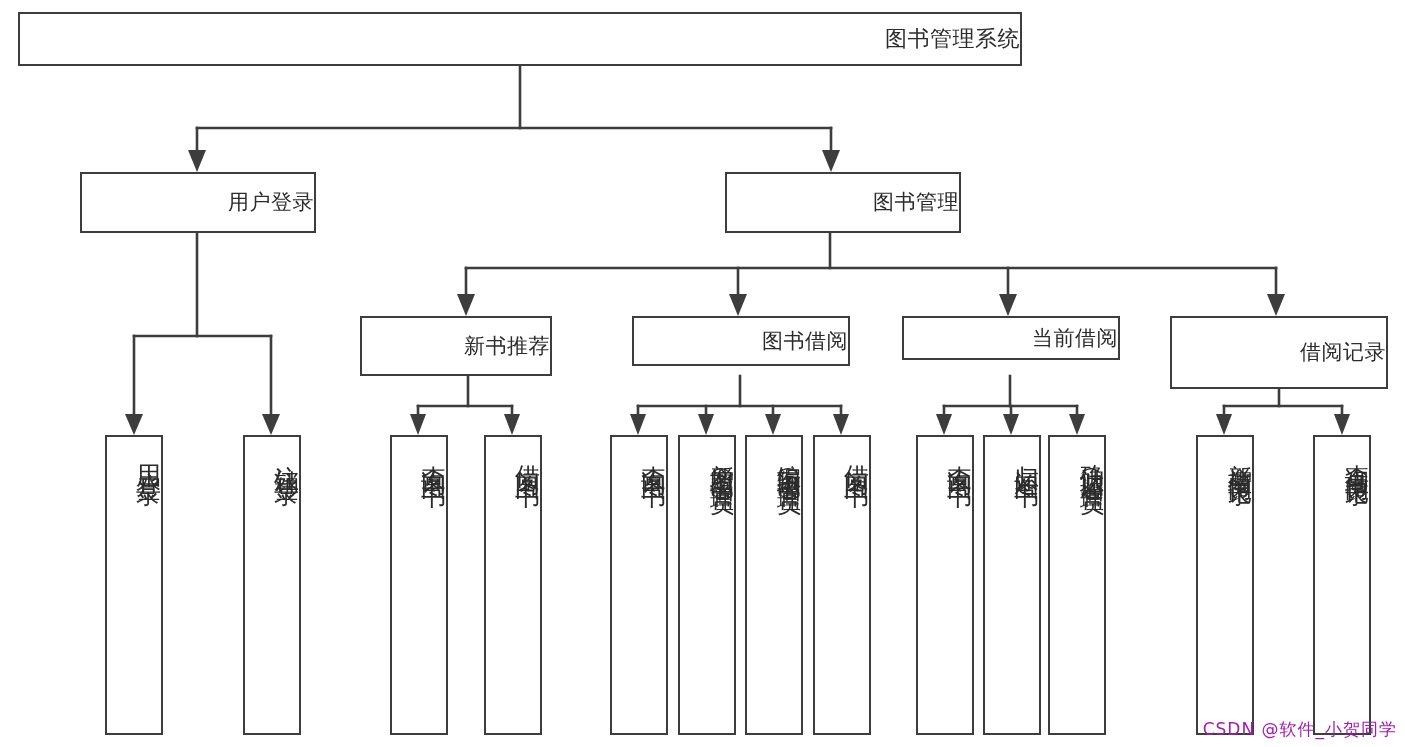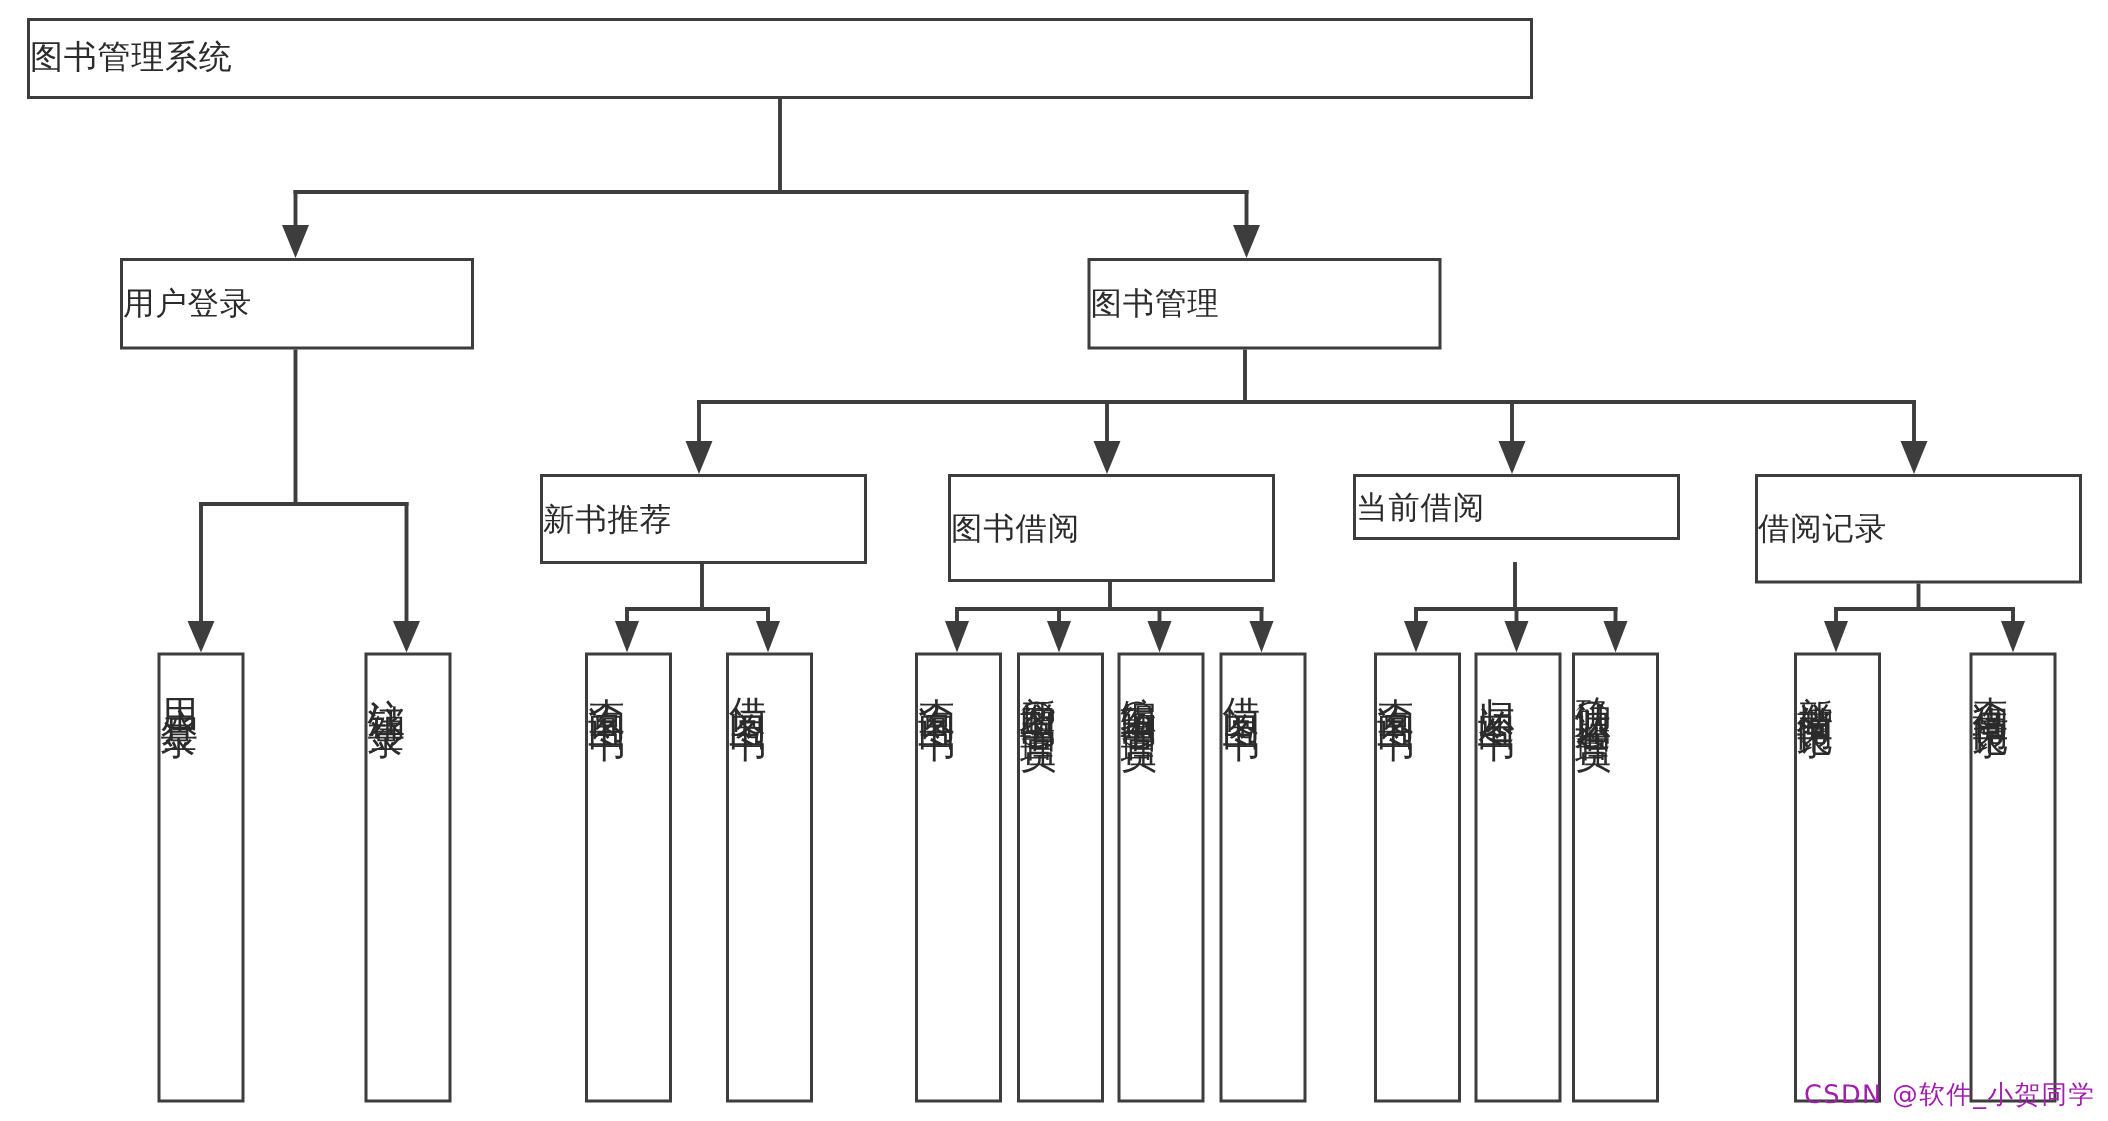--- a/index.html
+++ b/index.html
@@ -12,21 +12,21 @@
     position:relative;width:1405px;height:747px;background:#ffffff;
   }
   #edges{position:absolute;left:0;top:0;width:1405px;height:747px;pointer-events:none;}
   .node{
     position:absolute;
     background:#ffffff;
     border:2.5px solid #3d3d3d;
     box-sizing:border-box;
     display:flex;
     align-items:center;
-    justify-content:flex-start;
+    justify-content:flex-end;
     color:#2b2b2b;
   }
   .node .label{
     display:block;
     text-align:center;
     letter-spacing:0.5px;
     line-height:1.16;
     color:#2b2b2b;
   }
   
@@ -148,24 +148,24 @@
     <span class="label">图书管理系统</span>
   </div>
 
   <div class="node h" style="left:80px;top:172px;width:236px;height:61px;">
     <span class="label">用户登录</span>
   </div>
   <div class="node h" style="left:712px;top:172px;width:236px;height:61px;margin-left:13px;">
     <span class="label">图书管理</span>
   </div>
 
-  <div class="node h" style="left:360px;top:316px;width:218px;height:60px;">
+  <div class="node h" style="left:360px;top:316px;width:192px;height:60px;">
     <span class="label">新书推荐</span>
   </div>
-  <div class="node h" style="left:632px;top:316px;width:218px;height:72px;">
+  <div class="node h" style="left:632px;top:316px;width:218px;height:50px;">
     <span class="label">图书借阅</span>
   </div>
   <div class="node h" style="left:902px;top:316px;width:218px;height:44px;">
     <span class="label">当前借阅</span>
   </div>
   <div class="node h" style="left:1170px;top:316px;width:218px;height:73px;">
     <span class="label">借阅记录</span>
   </div>
 
   <div class="node v" style="left:105px;top:435px;width:58px;height:300px;">

